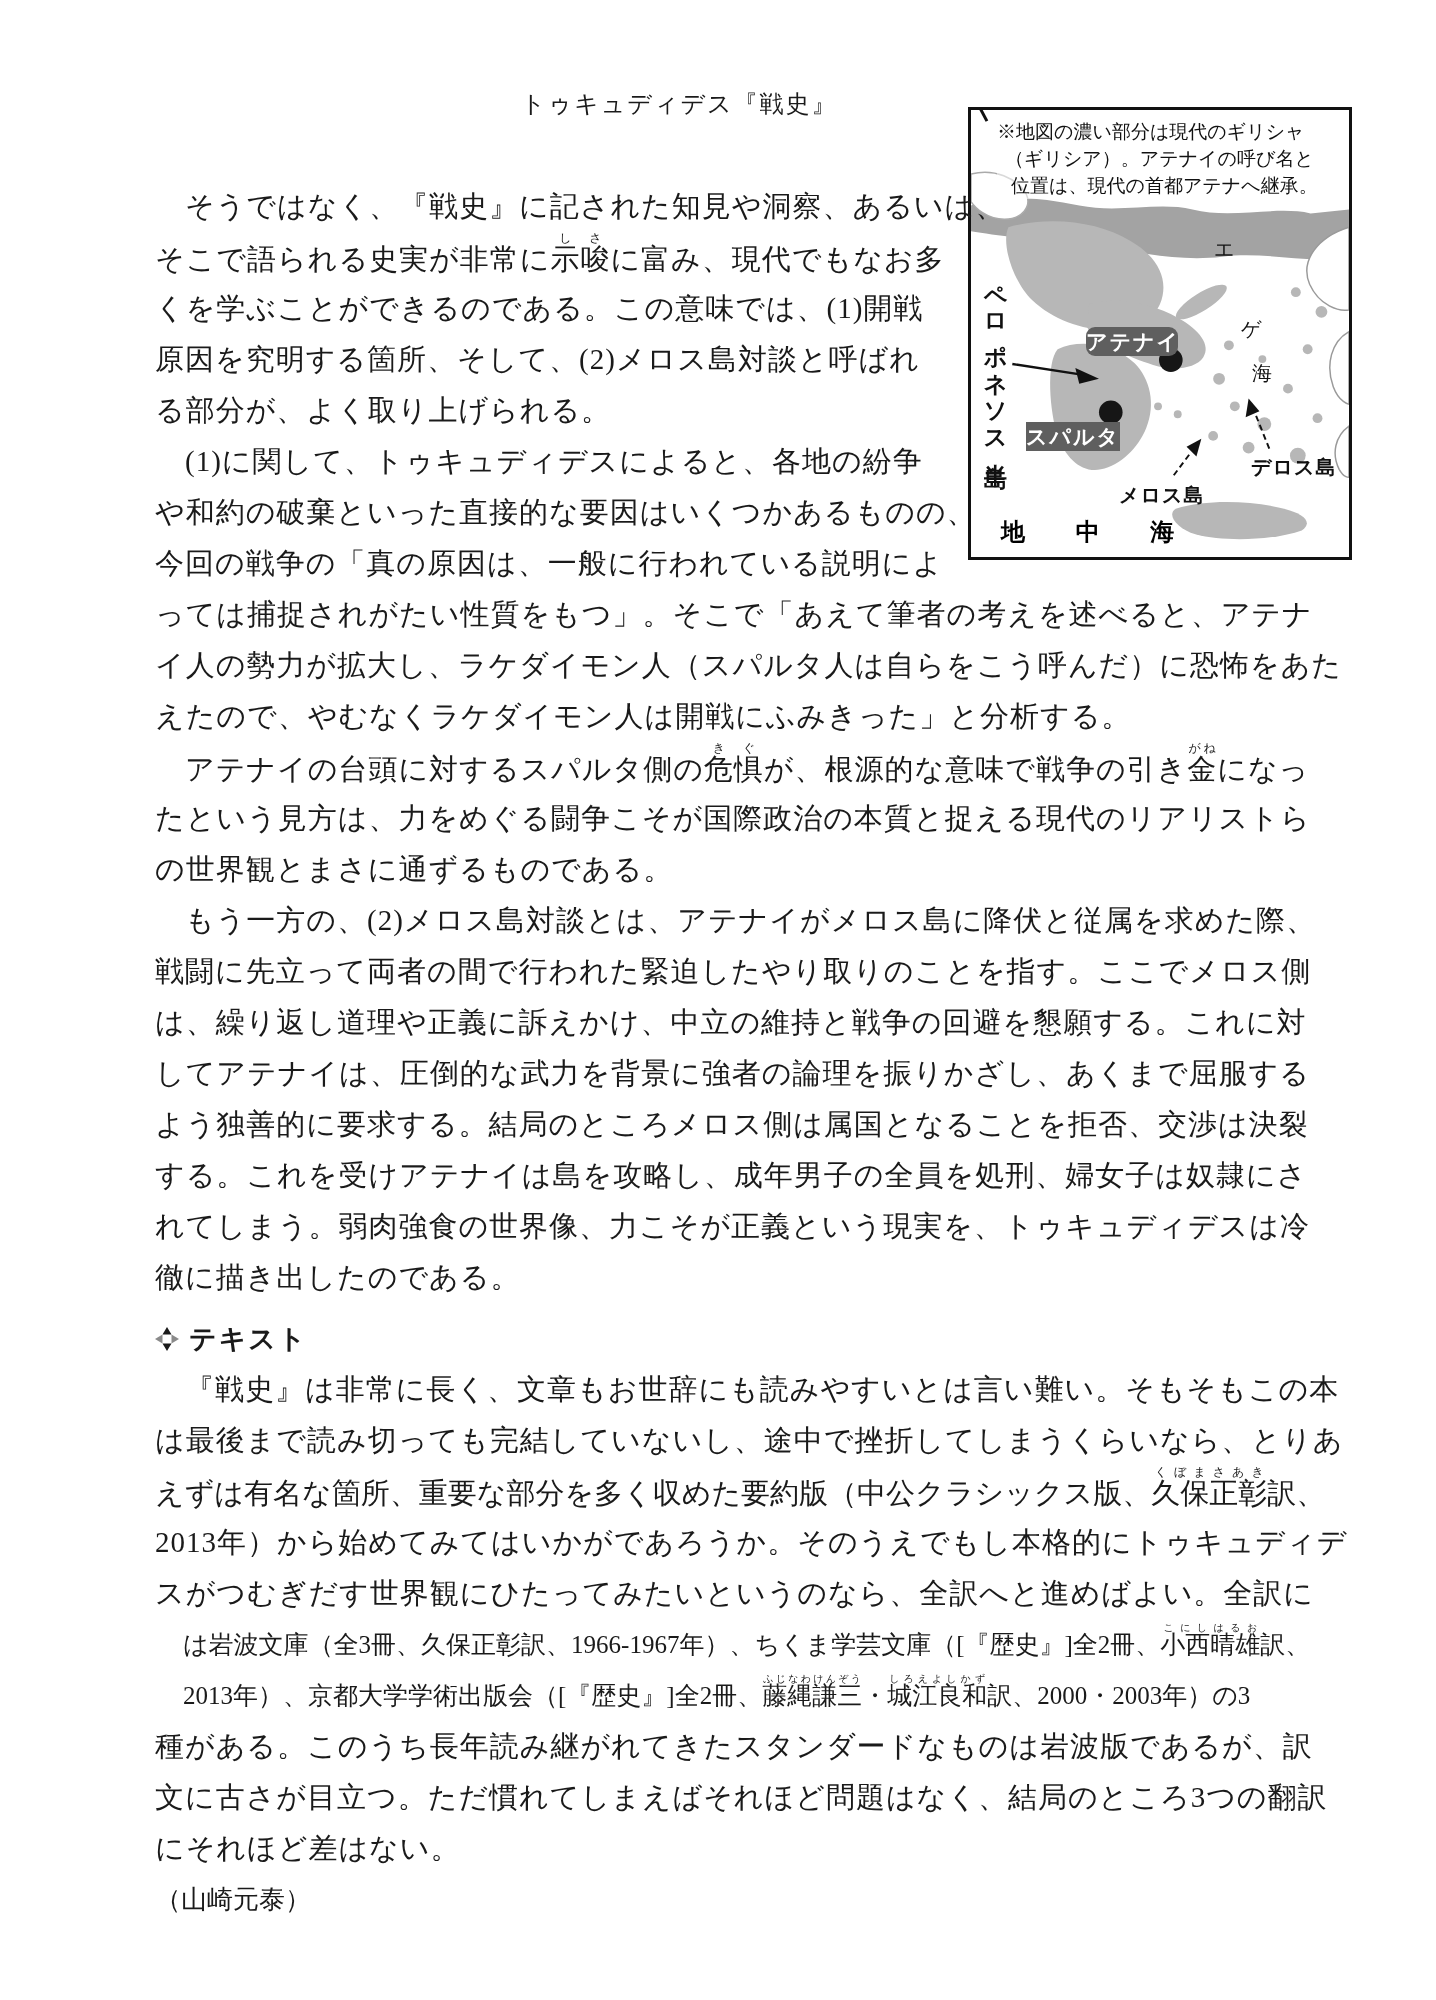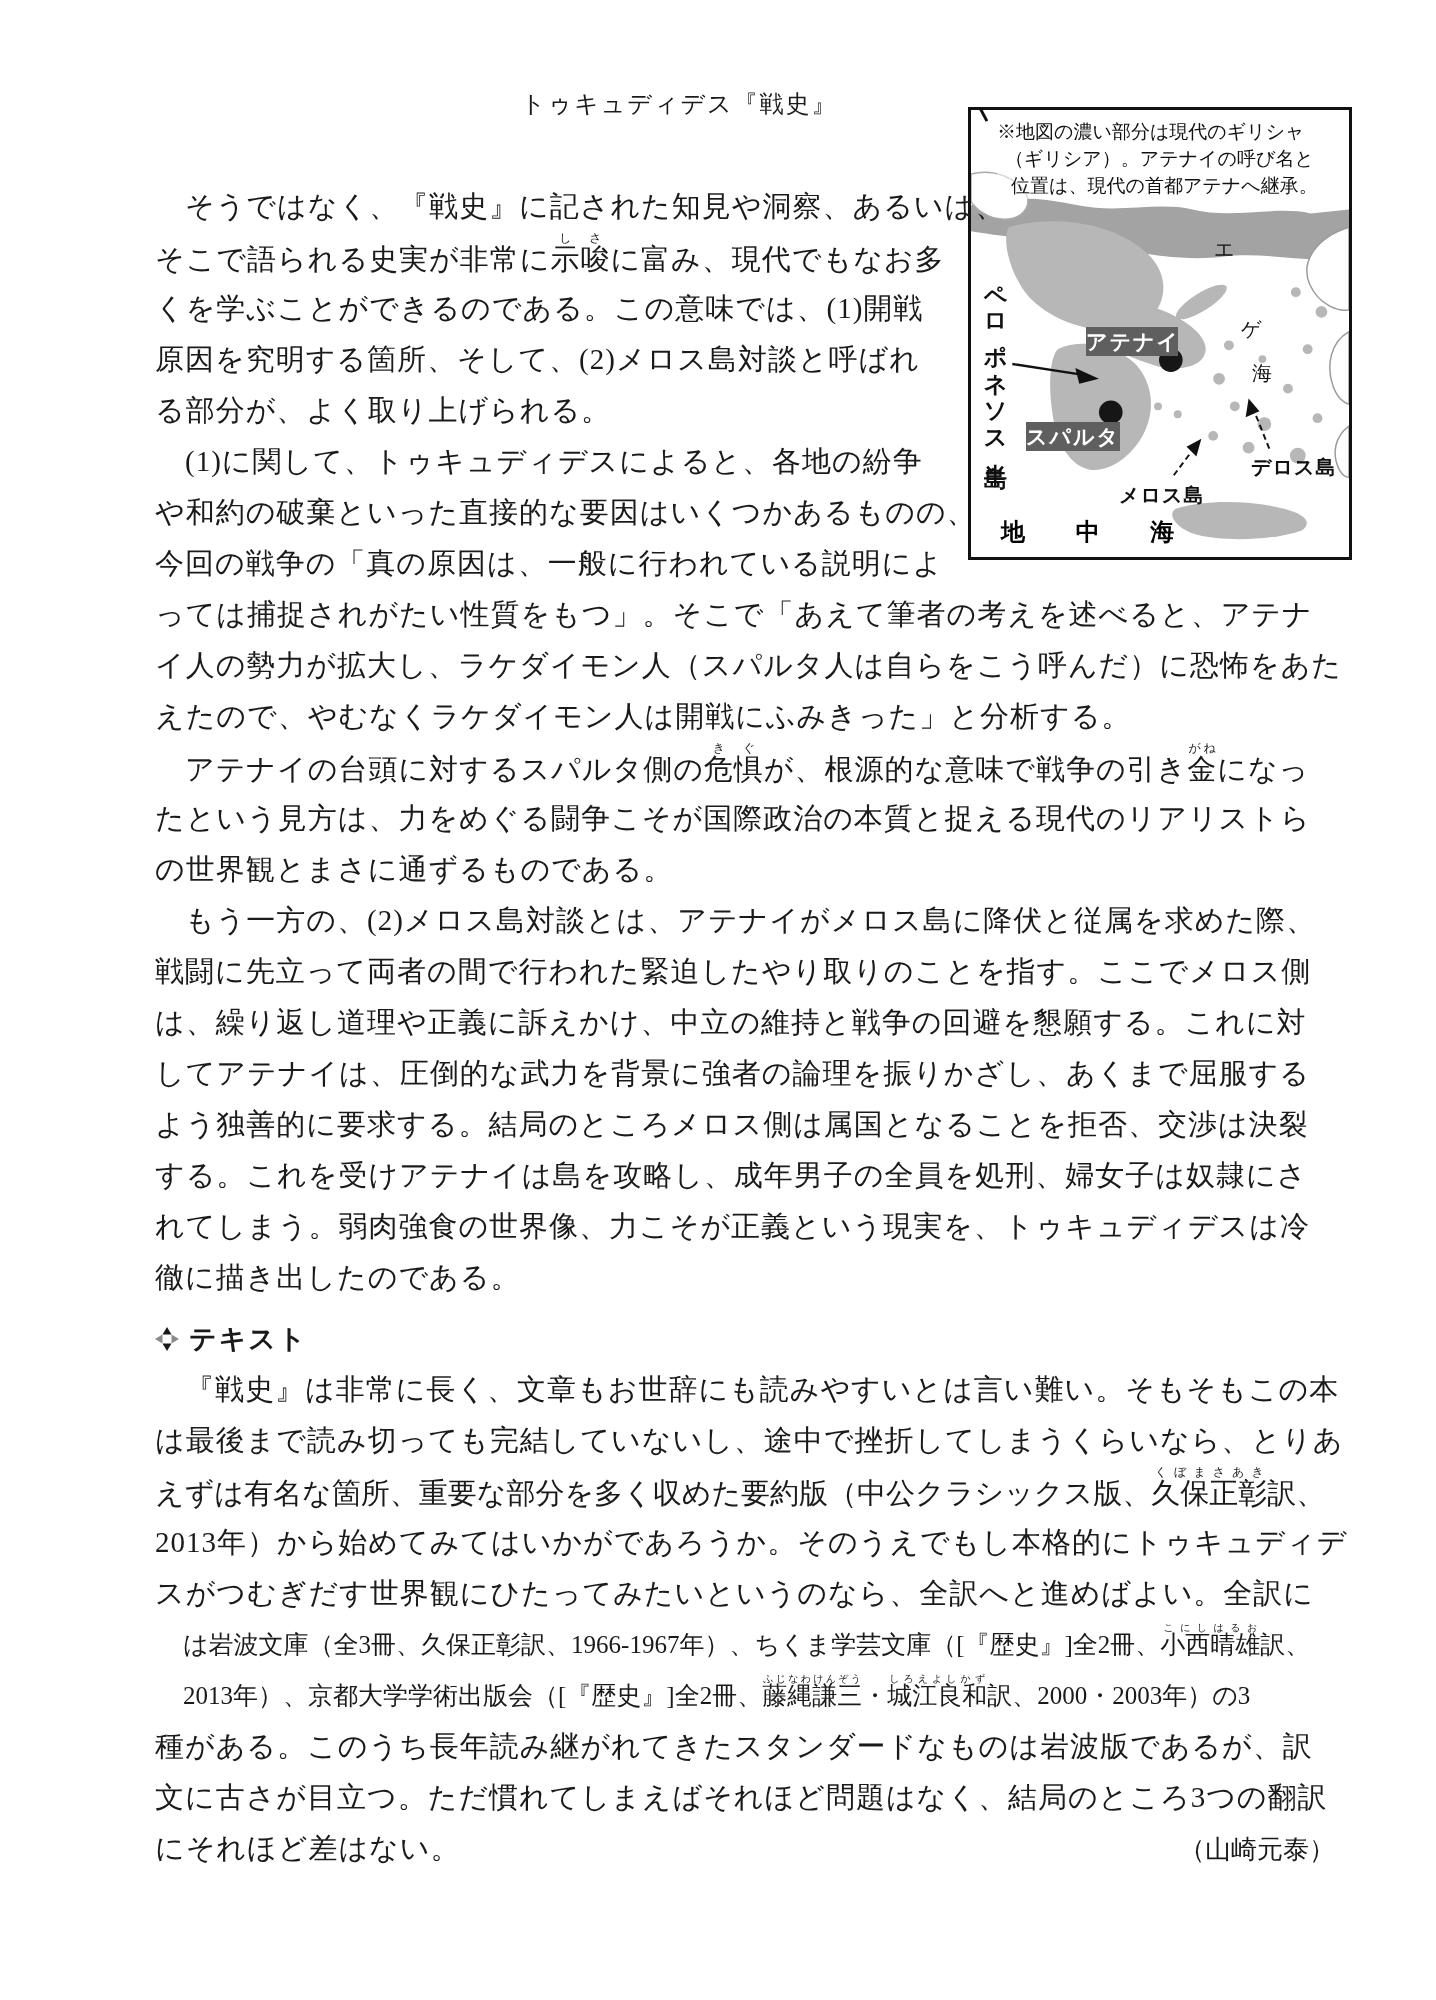--- a/index.html
+++ b/index.html
@@ -21,21 +21,21 @@
   .line.tight { letter-spacing:0; }
   .line.small { font-size:25px; letter-spacing:0;margin-left:28px; }
   .line ruby { ruby-position:over; }
   .line ruby rt { font-size:12px; letter-spacing:0; font-family:"Liberation Serif",serif; }
   .line.small ruby rt { font-size:10px; }
   .sec-heading {
     height:51px; margin-top:10px; display:flex; align-items:center; gap:10px;
     font-family:"Liberation Sans", sans-serif; font-weight:bold; font-size:27px;
     letter-spacing:2px;
   }
-  .last-line { display:flex; justify-content:space-between; align-items:baseline; }
+  .last-line { display:flex; justify-content:space-between; align-items:baseline;flex-direction:column; }
   .attribution { font-size:26px; letter-spacing:0; }
   
   .map {
     position:absolute; left:968px; top:107px; width:384px; height:453px;
     border:3px solid #111; box-sizing:border-box; background:#fff; overflow:hidden;
     font-family:"Liberation Sans", sans-serif;
   }
   .map-svg { position:absolute; left:0; top:0; width:100%; height:100%; }
   .map-note { position:absolute; left:26px; top:8px; font-size:19px; line-height:27px; color:#111; }
   .map-note div { background:rgba(255,255,255,.55); white-space:pre; }
@@ -44,21 +44,21 @@
   .v-label {
     position:absolute; left:10px; top:160px;
     writing-mode:vertical-rl; text-orientation:upright;
     font-weight:bold; font-size:23px; letter-spacing:3px; color:#111;
   }
   .city-box {
     position:absolute; background:#5f5f5f; color:#fff; font-weight:bold;
     font-size:21px; letter-spacing:2px; text-align:center; line-height:29px;
     white-space:pre;
   }
-  .box-athens { left:115px; top:217px; width:92px; height:29px; }
+  .box-athens { left:115px; top:217px; width:92px; height:29px;border-radius:9px; }
   .box-sparta { left:55px; top:312px; width:94px; height:29px; }
   .island-label {
     position:absolute; font-weight:bold; font-size:20px; color:#111;
     letter-spacing:1px; white-space:pre;
   }
   .lbl-melos { left:148px; top:372px; }
   .lbl-delos { left:280px; top:344px; }
   .lbl-med { left:30px; top:406px; font-weight:bold; font-size:24px; letter-spacing:22px; position:absolute; color:#000000; white-space:pre; }
   .aegean-char { position:absolute; font-size:20px; color:#111; font-family:"Liberation Sans",sans-serif; }
   .ae-1 { left:243px; top:126px; }

